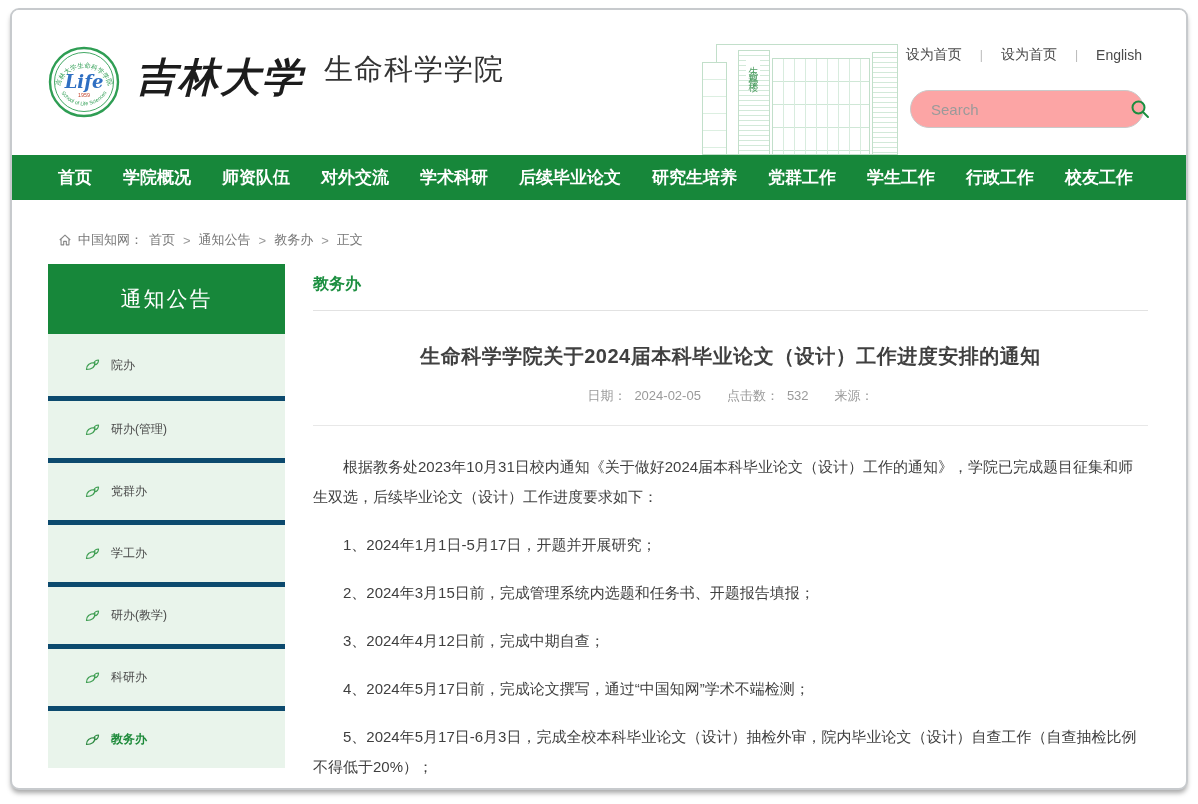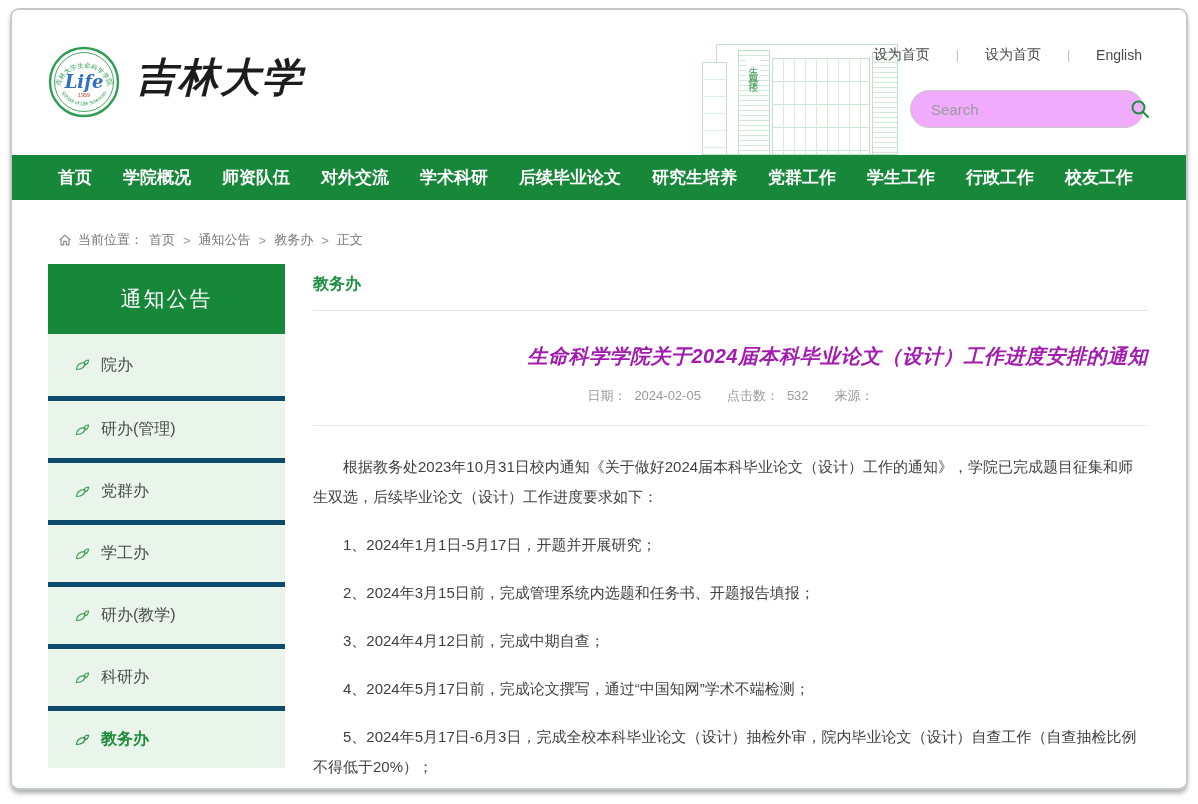--- a/index.html
+++ b/index.html
@@ -34,26 +34,26 @@
     background-image: repeating-linear-gradient(to bottom, transparent 0 4px, #d2e9d9 4px 5px) !important; }
   .b-mid    { left: 70px; top: 14px; width: 98px;  height: 97px;
     background-image: repeating-linear-gradient(to right, transparent 0 10px, #d8ecde 10px 11px),
                       repeating-linear-gradient(to bottom, transparent 0 22px, #cfe7d6 22px 23px) !important; }
   .b-tower2 { left: 170px; top: 8px; width: 26px;  height: 103px;
     background-image: repeating-linear-gradient(to bottom, transparent 0 4px, #d2e9d9 4px 5px) !important; }
   .b-label { position: absolute; left: 44px; top: 14px; writing-mode: vertical-rl;
     font-size: 10px; color: #4f9e63; letter-spacing: 4px; z-index: 1; background: transparent; border: none !important; }
 
   .utility { position: absolute; top: 36px; right: 44px; display: flex; align-items: center;
-    gap: 26px; font-size: 14px; color: #4a4a4a; z-index: 2; }
+    gap: 18px; font-size: 14px; color: #4a4a4a; z-index: 2; }
   .utility a { color: #4a4a4a; text-decoration: none; cursor: pointer; }
   .utility .sep { color: #b9b9b9; font-size: 12px; }
 
   .searchbox { position: absolute; top: 80px; right: 42px; width: 234px; height: 38px;
-    background: #f0abfc; border: 1px solid #c9c9c9; border-radius: 19px; z-index: 2;
+    background: #fca5a5; border: 1px solid #c9c9c9; border-radius: 19px; z-index: 2;
     display: flex; align-items: center; padding: 0 14px 0 20px; }
   .searchbox input { flex: 1; border: none; outline: none; font-size: 15px; color: #444;
     background: transparent; font-family: inherit; }
   .searchbox input::placeholder { color: #9a9a9a; }
   .search-btn { background: none; border: none; cursor: pointer; display: flex; align-items: center; }
 
   
   .navbar { height: 45px; background: #17873a; display: flex; align-items: center;
     padding-left: 46px; gap: 31px; }
   .navbar a { color: #fff; font-size: 17px; font-weight: 600; text-decoration: none;
@@ -66,29 +66,29 @@
   .breadcrumb .bc-sep { color: #999; margin: 0 2px; }
 
   
   .content { display: flex; gap: 28px; padding: 14px 38px 0 36px; align-items: flex-start; }
 
   .sidebar { width: 237px; flex: none; }
   .sidebar-header { height: 70px; background: #17873a; color: #fff; font-size: 21px;
     display: flex; align-items: center; justify-content: center; letter-spacing: 2px; }
   .sidebar ul { list-style: none; background: #e9f4eb; }
   .sidebar li { height: 62px; display: flex; align-items: center; gap: 11px;
-    padding-left: 26px; font-size: 16px; color: #4a4a4a; cursor: pointer; }
+    padding-left: 36px; font-size: 12px; color: #4a4a4a; cursor: pointer; }
   .sidebar li + li { border-top: 5px solid #0c4a6e; }
   .sidebar li.active span { color: #1d8a3a; font-weight: 700; }
 
   .main { flex: 1; min-width: 0; }
   .section-head { font-size: 16px; font-weight: 700; color: #1b8e3f;
     padding: 10px 0 15px; border-bottom: 1px solid #e2e2e2; }
-  .article-title { margin-top: 32px; text-align: right; font-size: 20px; font-weight: 700;
-    color: #a21caf; letter-spacing: .5px; font-style: italic; }
+  .article-title { margin-top: 32px; text-align: center; font-size: 20px; font-weight: 700;
+    color: #404040; letter-spacing: .5px; }
   .article-meta { margin-top: 17px; text-align: center; font-size: 13px; color: #9a9a9a; }
   .article-meta span { margin: 0 4px; }
   .article-meta .gap { margin-left: 22px; }
   .meta-divider { border: none; border-top: 1px solid #e8e8e8; margin: 20px 0 26px; }
   .article-body p { font-size: 15px; line-height: 30px; color: #3f3f3f;
     margin-bottom: 18px; text-indent: 2em; }
 </style>
 </head>
 <body>
 
@@ -118,20 +118,21 @@
       <text x="36" y="42" text-anchor="middle" font-size="18" font-style="italic" font-weight="bold" font-family="DejaVu Serif, serif" fill="#2f6fc2">Life</text>
       <text x="36" y="50.5" text-anchor="middle" font-size="5.4" fill="#c2452e">1959</text>
       <text font-size="5.2" fill="#2f9e54">
         <textPath href="#sealBotArc" startOffset="50%" text-anchor="middle">School of Life Sciences</textPath>
       </text>
     </svg>
 
     <div class="brand">
       <div class="brand-line1">
         <span class="calligraphy">吉林大学</span>
+        <span class="college-name">生命科学学院</span>
       </div>
     </div>
 
     <div class="utility">
       <a>设为首页</a>
       <span class="sep">|</span>
       <a>设为首页</a>
       <span class="sep">|</span>
       <a>English</a>
     </div>
@@ -158,21 +159,21 @@
     <a>党群工作</a>
     <a>学生工作</a>
     <a>行政工作</a>
     <a>校友工作</a>
   </nav>
 
   <div class="breadcrumb">
     <svg width="14" height="14" viewBox="0 0 16 16">
       <path d="M2 8 L8 2.5 L14 8 M3.5 7 V13.5 H6.5 V9.5 H9.5 V13.5 H12.5 V7" fill="none" stroke="#888" stroke-width="1.3" stroke-linejoin="round"></path>
     </svg>
-    <span>当前位置：</span>
+    <span>中国知网：</span>
     <a>首页</a>
     <span class="bc-sep">&gt;</span>
     <a>通知公告</a>
     <span class="bc-sep">&gt;</span>
     <a>教务办</a>
     <span class="bc-sep">&gt;</span>
     <span>正文</span>
   </div>
 
   <div class="content">

